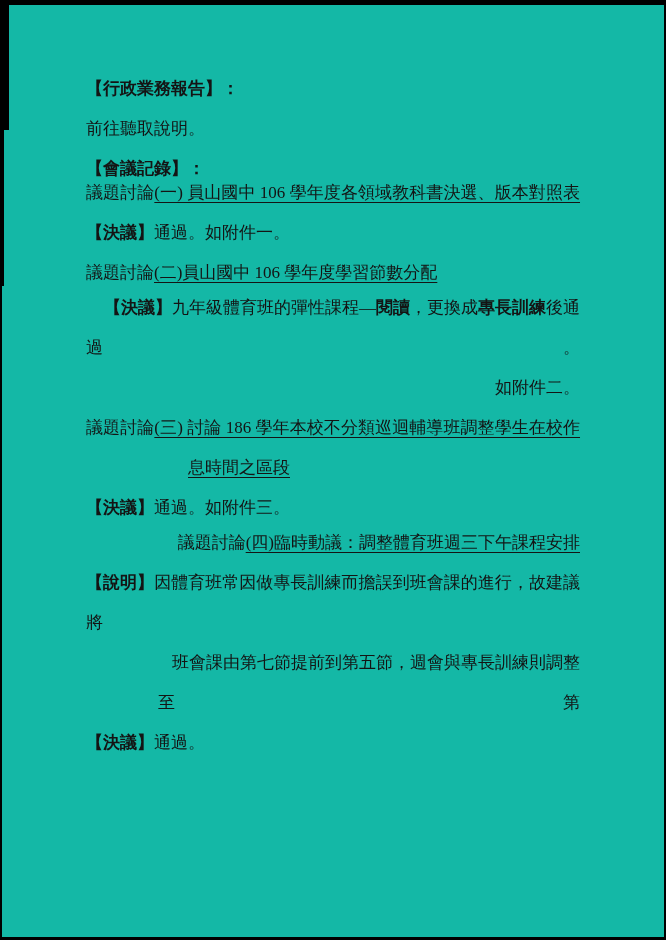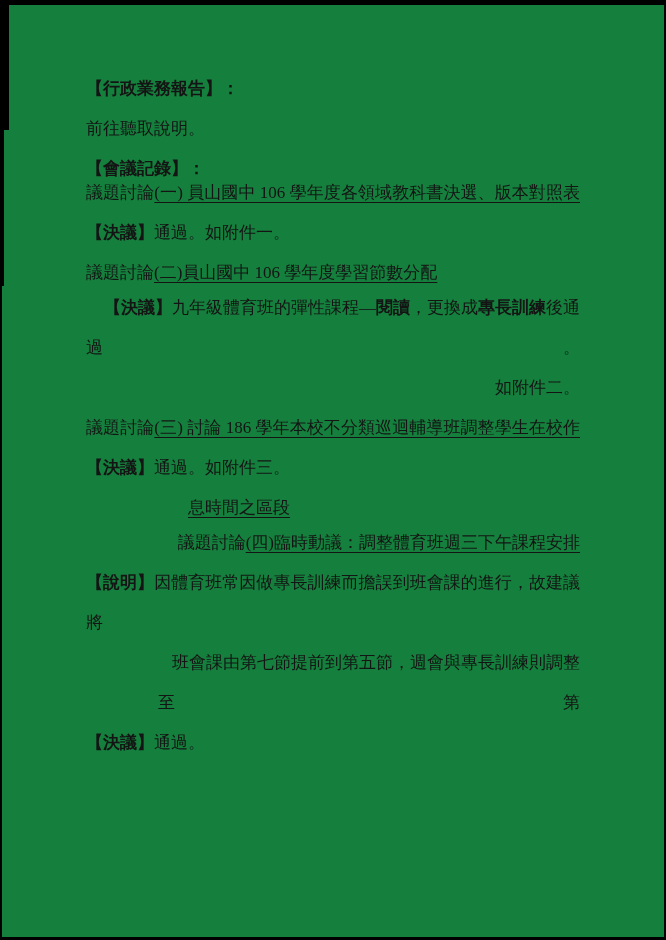--- a/index.html
+++ b/index.html
@@ -1,21 +1,21 @@
 <!DOCTYPE html>
 <html><head>
 <meta charset="utf-8">
 <style>
   html, body { margin: 0; padding: 0; background: #ffffff; }
   .page {
     position: relative;
     box-sizing: border-box;
     width: 666px;
     height: 940px;
-    background: #15803d;
+    background: #14b8a6;
     border-top: 5px solid #000;
     border-left: 2px solid #000;
     border-right: 2px solid #000;
     border-bottom: 3px solid #000;
     padding: 64px 84px 0 84px;
     font-family: "Liberation Serif", "DejaVu Serif", serif;
     font-size: 17px;
     color: #141414;
     overflow: hidden;
   }
@@ -56,25 +56,25 @@
     <span>議題討論</span><span class="u">(二)員山國中 106 學年度學習節數分配</span>
   </div>
   <div class="line pull stretch">
     <span class="bold">【決議】</span><span>九年級體育班的彈性課程—</span><span class="bold">閱讀</span><span>，更換成</span><span class="bold">專長訓練</span><span>後通過。</span>
   </div>
   <div class="line hang">如附件二。</div>
 
   <div class="line stretch">
     <span>議題討論</span><span class="u">(三) 討論 186 學年本校不分類巡迴輔導班調整學生在校作</span>
   </div>
+  <div class="line hang-deep">
+    <span class="u">息時間之區段</span>
+  </div>
   <div class="line">
     <span class="bold">【決議】</span><span>通過。如附件三。</span>
-  </div>
-  <div class="line hang-deep">
-    <span class="u">息時間之區段</span>
   </div>
 
   <div class="line pull">
     <span>議題討論</span><span class="u">(四)臨時動議：調整體育班週三下午課程安排</span>
   </div>
   <div class="line stretch">
     <span class="bold">【說明】</span><span>因體育班常因做專長訓練而擔誤到班會課的進行，故建議將</span>
   </div>
   <div class="line hang stretch">班會課由第七節提前到第五節，週會與專長訓練則調整至第</div>
 

